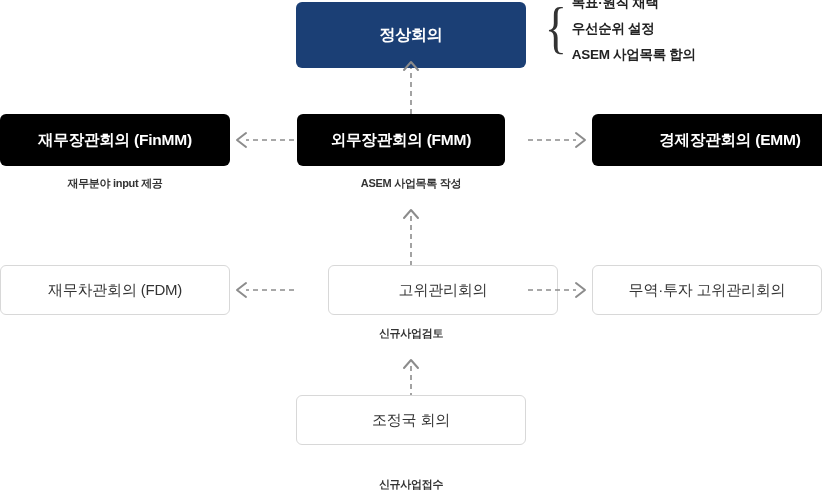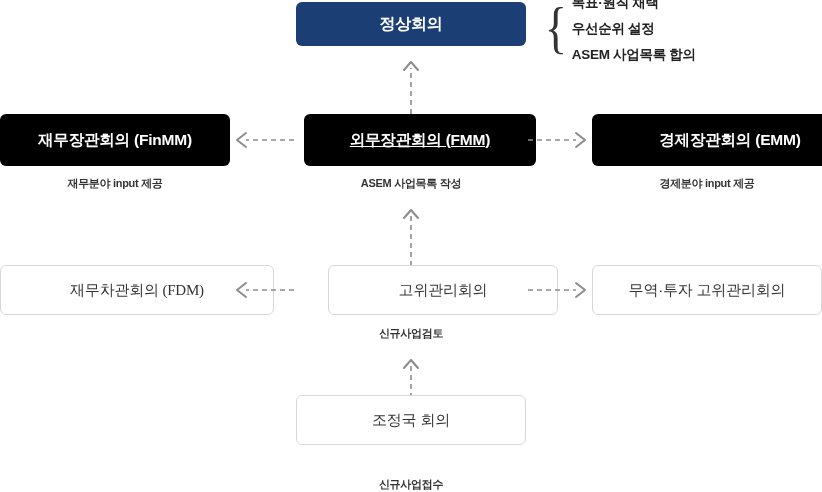--- a/index.html
+++ b/index.html
@@ -93,21 +93,21 @@
 
   
   .conn { position: absolute; }
   .conn svg { display: block; overflow: visible; }
 </style>
 </head>
 <body>
 
 <div id="diagram">
 
-  <div class="node navy" style="left:296px; top:2px; width:230px; height:44px;">
+  <div class="node navy" style="left:296px; top:2px; width:230px; height:66px;">
     <span>정상회의</span>
   </div>
 
   <div class="brace-group" style="left:542px; top:0px; height:58px;">
     <span class="brace-glyph">{</span>
     <div class="brace-lines">
       <div>목표·원칙 채택</div>
       <div>우선순위 설정</div>
       <div>ASEM 사업목록 합의</div>
     </div>
@@ -118,29 +118,28 @@
       <line x1="15" y1="58" x2="15" y2="12" stroke="#8c8c8c" stroke-width="1.6" stroke-dasharray="5,4"></line>
       <polyline points="8,14 15,6 22,14" fill="none" stroke="#8c8c8c" stroke-width="2" stroke-linecap="round" stroke-linejoin="round"></polyline>
     </svg>
   </div>
 
   <div class="node blue" style="left:0px; top:114px; width:230px; height:52px;">
     <span>재무장관회의 (FinMM)</span>
   </div>
   <div class="caption" style="left:0px; top:176px; width:230px;">재무분야 input 제공</div>
 
-  <div class="node blue" style="left:304px; top:114px; width:232px; height:52px;text-decoration:underline;">
+  <div class="node blue" style="left:297px; top:114px; width:208px; height:52px;">
     <span>외무장관회의 (FMM)</span>
   </div>
   <div class="caption" style="left:296px; top:176px; width:230px;">ASEM 사업목록 작성</div>
 
   <div class="node blue" style="left:592px; top:114px; width:276px; height:52px;">
     <span>경제장관회의 (EMM)</span>
   </div>
-  <div class="caption" style="left:592px; top:176px; width:230px;">경제분야 input 제공</div>
 
   <div class="conn" style="left:232px; top:130px;">
     <svg width="62" height="20" viewBox="0 0 62 20">
       <line x1="62" y1="10" x2="14" y2="10" stroke="#8c8c8c" stroke-width="1.6" stroke-dasharray="5,4"></line>
       <polyline points="14,3 5,10 14,17" fill="none" stroke="#8c8c8c" stroke-width="2" stroke-linecap="round" stroke-linejoin="round"></polyline>
     </svg>
   </div>
 
   <div class="conn" style="left:528px; top:130px;">
     <svg width="62" height="20" viewBox="0 0 62 20">
@@ -149,21 +148,21 @@
     </svg>
   </div>
 
   <div class="conn" style="left:396px; top:204px;">
     <svg width="30" height="62" viewBox="0 0 30 62">
       <line x1="15" y1="62" x2="15" y2="12" stroke="#8c8c8c" stroke-width="1.6" stroke-dasharray="5,4"></line>
       <polyline points="8,14 15,6 22,14" fill="none" stroke="#8c8c8c" stroke-width="2" stroke-linecap="round" stroke-linejoin="round"></polyline>
     </svg>
   </div>
 
-  <div class="node plain" style="left:0px; top:265px; width:274px; height:50px;font-family:Liberation Serif, serif;">
+  <div class="node plain" style="left:0px; top:265px; width:230px; height:50px;">
     <span>재무차관회의 (FDM)</span>
   </div>
 
   <div class="node plain" style="left:296px; top:265px; width:230px; height:50px;margin-left:32px;">
     <span>고위관리회의</span>
   </div>
   <div class="caption" style="left:296px; top:326px; width:230px;">신규사업검토</div>
 
   <div class="node plain" style="left:592px; top:265px; width:230px; height:50px;">
     <span>무역·투자 고위관리회의</span>

